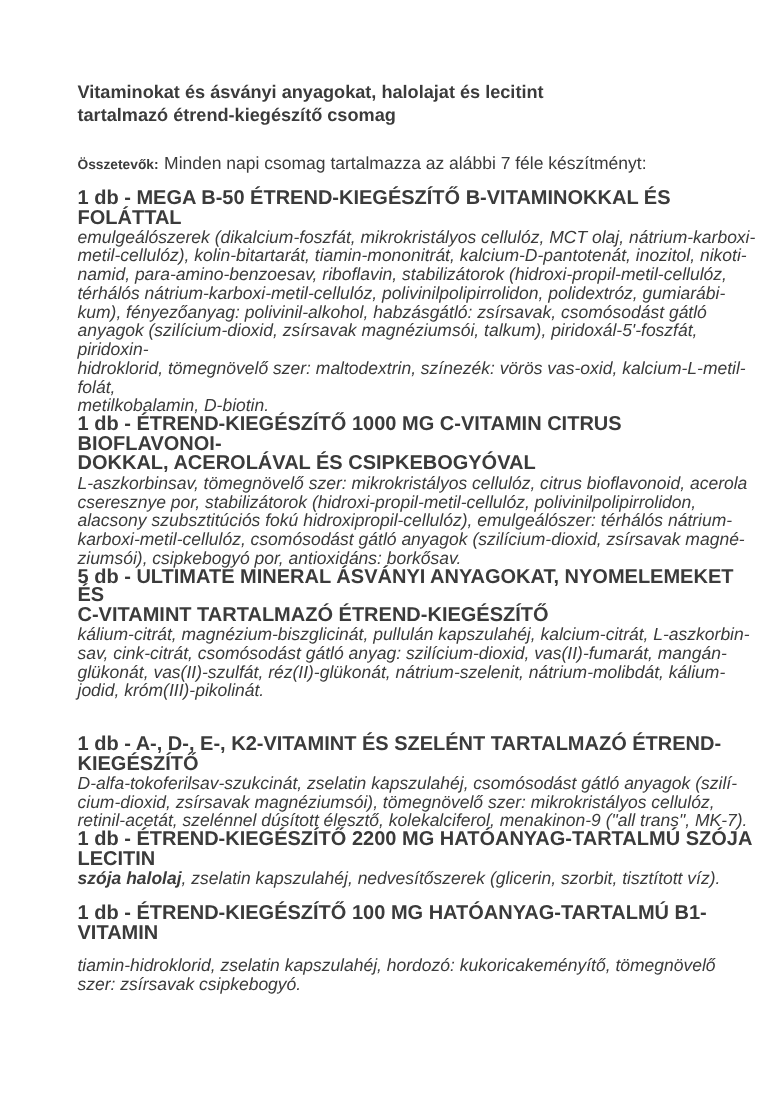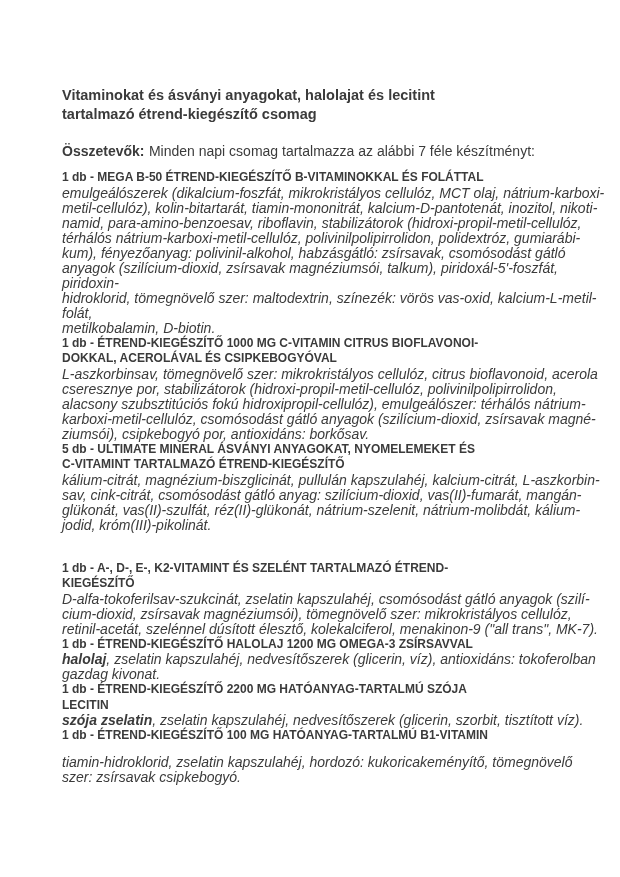--- a/index.html
+++ b/index.html
@@ -12,65 +12,65 @@
     background: var(--page-bg);
     font-family: "Liberation Sans", "DejaVu Sans", sans-serif;
     color: var(--text-color);
   }
   .page {
     position: relative;
     width: 620px;
     height: 877px;
     background: var(--page-bg);
     overflow: hidden;
-    padding: 86px 12px 0 62px;
+    padding: 65px 12px 0 62px;
   }
   .content { width: 546px; }
 
   .doc-title {
     margin: 0;
     font-size: 14.5px;
     font-weight: bold;
     line-height: 19px;
     white-space: pre-line;
   }
 
   .ingredients-line {
     margin-top: 17px;
     line-height: 20px;
   }
   .ingredients-label {
-    font-size: 14px;
+    font-size: 11px;
     font-weight: bold;
   }
   .ingredients-intro {
     font-size: 14px;
   }
 
   .sections { margin-top: 9px; }
 
   .section { margin: 0; }
   .section-heading {
     display: block;
-    font-size: 12px;
+    font-size: 16px;
     font-weight: bold;
     line-height: 15.5px;
     white-space: pre-line;
   }
   .section-body {
     margin: 0;
     font-size: 14px;
     line-height: 15px;
     white-space: pre-line;
     font-style: italic;
   }
   .lead-bold { font-weight: bold; }
 
   .gap-before-large { margin-top: 28px; }
-  .gap-before-medium { }
+  .gap-before-medium { margin-top: 13px; }
   .body-gap .section-body { margin-top: 11px; }
 </style>
 </head>
 <body>
 
 <div class="page">
   <div class="content">
 
     <h1 class="doc-title">Vitaminokat és ásványi anyagokat, halolajat és lecitint
 tartalmazó étrend-kiegészítő csomag</h1>
@@ -114,30 +114,25 @@
       </div>
 
       <div class="section gap-before-large">
         <span class="section-heading">1 db - A-, D-, E-, K2-VITAMINT ÉS SZELÉNT TARTALMAZÓ ÉTREND-
 KIEGÉSZÍTŐ</span>
         <p class="section-body">D-alfa-tokoferilsav-szukcinát, zselatin kapszulahéj, csomósodást gátló anyagok (szilí-
 cium-dioxid, zsírsavak magnéziumsói), tömegnövelő szer: mikrokristályos cellulóz,
 retinil-acetát, szelénnel dúsított élesztő, kolekalciferol, menakinon-9 ("all trans", MK-7).</p>
       </div>
 
-      <div class="section">
-        <span class="section-heading">1 db - ÉTREND-KIEGÉSZÍTŐ HALOLAJ 1200 MG OMEGA-3 ZSÍRSAVVAL</span>
-        <p class="section-body"><span class="lead-bold">halolaj</span><span>, zselatin kapszulahéj, nedvesítőszerek (glicerin, víz), antioxidáns: tokoferolban
-gazdag kivonat.</span></p>
-      </div>
 
       <div class="section">
         <span class="section-heading">1 db - ÉTREND-KIEGÉSZÍTŐ 2200 MG HATÓANYAG-TARTALMÚ SZÓJA
 LECITIN</span>
-        <p class="section-body"><span class="lead-bold">szója zselatin</span><span>, zselatin kapszulahéj, nedvesítőszerek (glicerin, szorbit, tisztított víz).</span></p>
+        <p class="section-body"><span class="lead-bold">szója halolaj</span><span>, zselatin kapszulahéj, nedvesítőszerek (glicerin, szorbit, tisztított víz).</span></p>
       </div>
 
       <div class="section gap-before-medium body-gap">
         <span class="section-heading">1 db - ÉTREND-KIEGÉSZÍTŐ 100 MG HATÓANYAG-TARTALMÚ B1-VITAMIN</span>
         <p class="section-body">tiamin-hidroklorid, zselatin kapszulahéj, hordozó: kukoricakeményítő, tömegnövelő
 szer: zsírsavak csipkebogyó.</p>
       </div>
 
     </div>
   </div>

